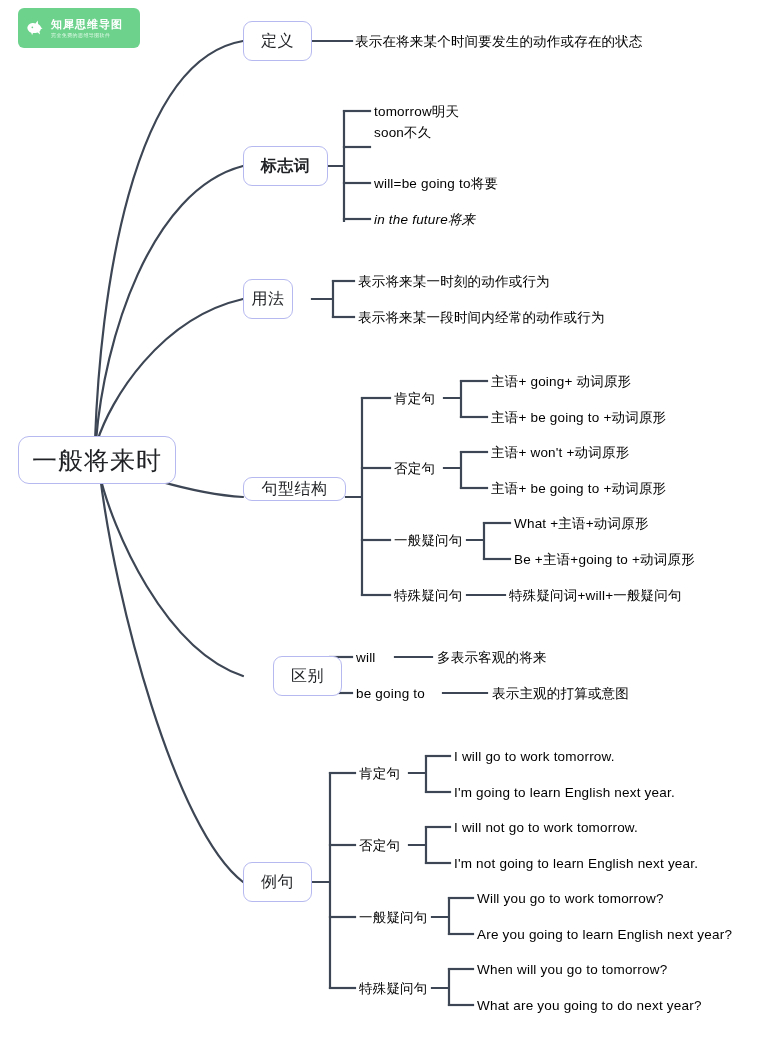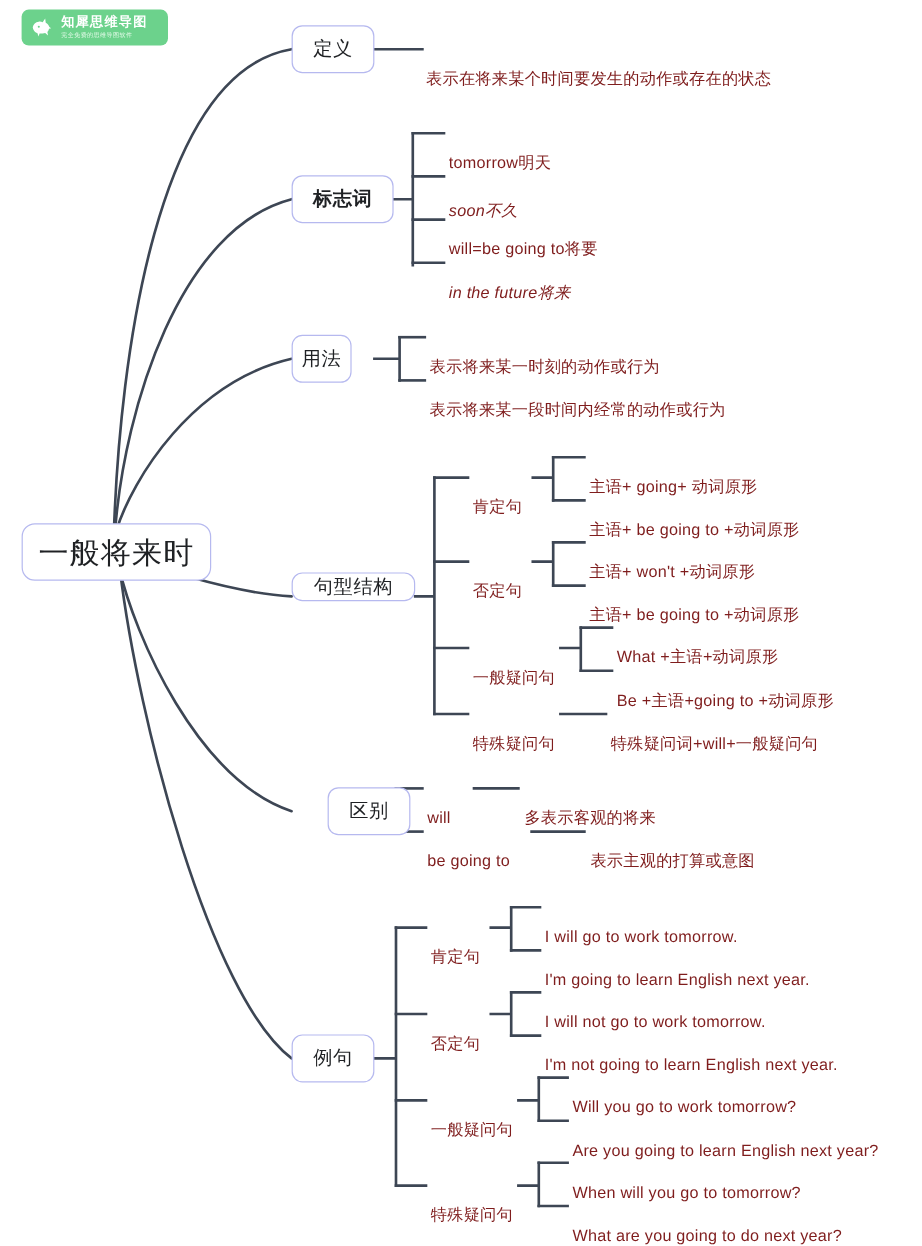--- a/index.html
+++ b/index.html
@@ -21,21 +21,21 @@
     width: 768px;
     height: 1038px;
   }
 
   
   .logo {
     position: absolute;
     left: 18px;
     top: 8px;
     width: 122px;
-    height: 30px;
+    height: 40px;
     background: #6cd28c;
     border-radius: 6px;
     display: flex;
     align-items: center;
     padding: 12px 6px;
     box-sizing: border-box;
   }
   .logo-mark {
     width: 22px;
     height: 22px;
@@ -86,24 +86,23 @@
     letter-spacing: 1px;
   }
   .node.branch {
     font-size: 16px;
     letter-spacing: .5px;
   }
 
   
   .label {
     position: absolute;
-    color: #7f1d1d;
+    color: #000000;
     white-space: nowrap;
     line-height: 1;
-    margin-top: 24px;
   }
   .label.sub {
     font-size: 13.5px;
     letter-spacing: .2px;
   }
   .label.leaf {
     font-size: 13.5px;
     letter-spacing: .2px;
   }
 </style>
@@ -204,21 +203,21 @@
 
 <div class="node branch" style="left:243px; top:21px; width:69px; height:40px;">
   <span>定义</span>
 </div>
 <div class="label leaf" style="left:355px; top:35px;">表示在将来某个时间要发生的动作或存在的状态</div>
 
 <div class="node branch" style="left:243px; top:146px; width:85px; height:40px;font-weight:bold;">
   <span>标志词</span>
 </div>
 <div class="label leaf" style="left:374px; top:105px;">tomorrow明天</div>
-<div class="label leaf" style="left:374px; top:145px;font-style:italic;">soon不久</div>
+<div class="label leaf" style="left:374px; top:126px;">soon不久</div>
 <div class="label leaf" style="left:374px; top:177px;">will=be going to将要</div>
 <div class="label leaf" style="left:374px; top:213px;font-style:italic;">in the future将来</div>
 
 <div class="node branch" style="left:243px; top:279px; width:50px; height:40px;">
   <span>用法</span>
 </div>
 <div class="label leaf" style="left:358px; top:275px;">表示将来某一时刻的动作或行为</div>
 <div class="label leaf" style="left:358px; top:311px;">表示将来某一段时间内经常的动作或行为</div>
 
 <div class="node branch" style="left:243px; top:477px; width:103px; height:24px;">

